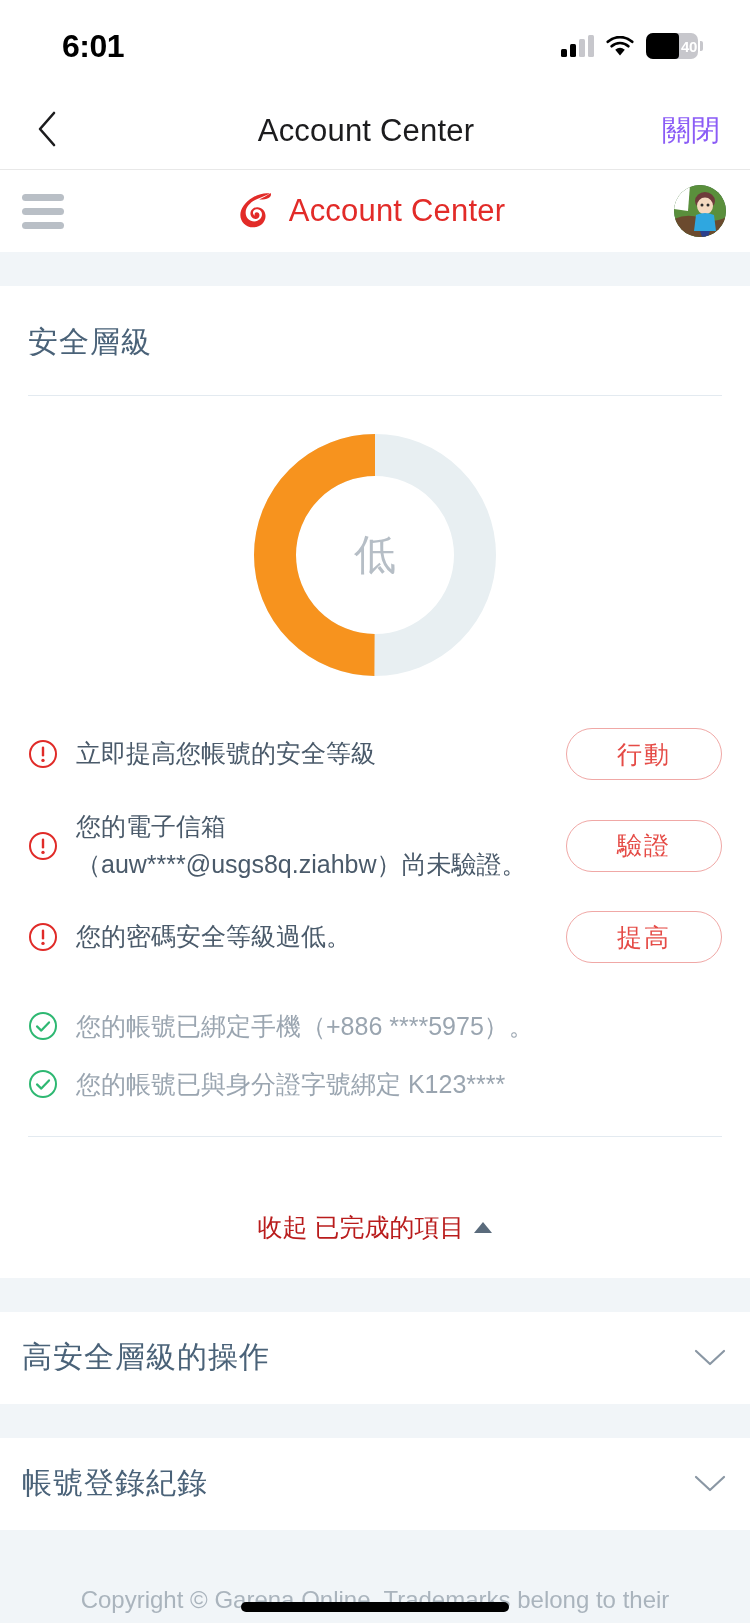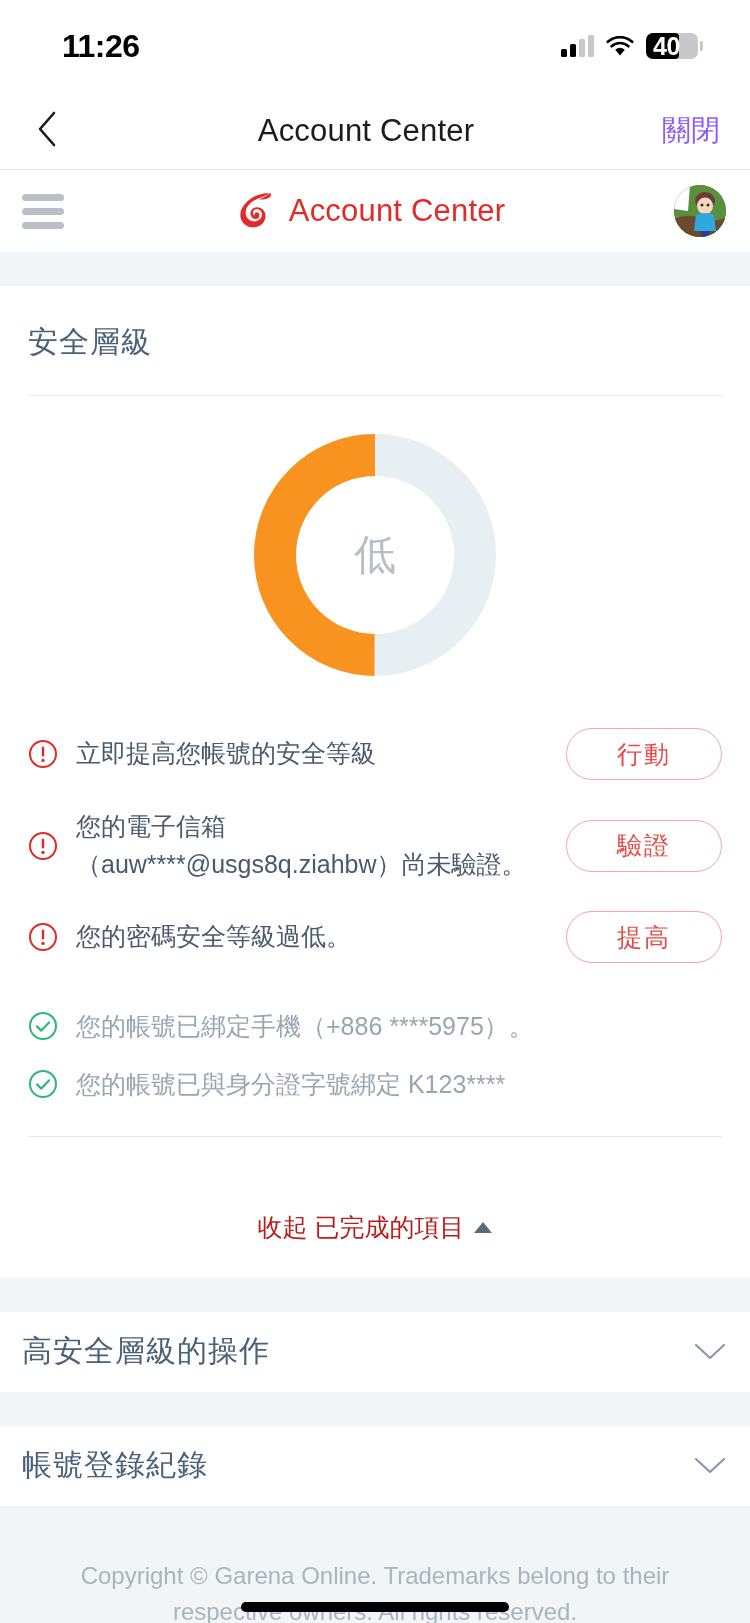--- a/index.html
+++ b/index.html
@@ -37,22 +37,22 @@
   }
   .battery .fill {
     position:absolute; left:0; top:0; bottom:0; width: 64%;
     background:#000; border-radius: 7px 4px 4px 7px;
   }
   .battery .cap {
     position:absolute; right:-5px; top:8px; width:3px; height:10px;
     background:#c7c7cc; border-radius:0 2px 2px 0;
   }
   .battery .num {
-    position: relative; z-index: 2; color:#fff; font-size: 25px;
-    font-weight: bold; padding-left: 7px; letter-spacing:-0.3px;
+    position: relative; z-index: 2; color:#fff; font-size: 15px;
+    font-weight: bold; padding-left: 7px; letter-spacing:-0.3px;margin-left:28px;
   }
 
   
   .navbar {
     height: 78px; flex: 0 0 78px;
     display:flex; align-items:center; justify-content:space-between;
     padding: 0 30px 0 24px;
     border-bottom: 1px solid #e8e8e8;
     background:#fff;
   }
@@ -123,21 +123,21 @@
 
   .collapse-row {
     text-align:center; padding: 30px 0 34px 0;
     font-size: 25px; color:#b91c1c;
     display:flex; align-items:center; justify-content:center; gap: 10px; margin-top: 44px;
   }
   .caret-up { width:0;height:0;border-left:9px solid transparent;border-right:9px solid transparent;border-bottom:11px solid #5a6b7c; }
 
   
   .acc {
-    background:#fff; height: 80px; display:flex; align-items:center;
+    background:#fff; height: 92px; display:flex; align-items:center;
     justify-content:space-between; padding: 0 24px 0 22px;
   }
   .acc-title { font-size:30px; color:#4a6278; letter-spacing:1px; }
   .chev { width: 32px; height: 18px; }
 
   
   .footer {
     background:#f1f5f8; padding: 52px 40px 0 40px; text-align:center;
   }
   .foot-copy { font-size:24px; color:#aab4bd; line-height:1.5; }
@@ -145,21 +145,21 @@
     position:absolute; left:50%; transform:translateX(-50%);
     bottom: 11px; width: 268px; height: 10px; border-radius:6px; background:#000;
   }
 </style>
 </head>
 <body>
 
 <div class="phone">
 
   <div class="statusbar">
-    <div class="status-time">11:26</div>
+    <div class="status-time">6:01</div>
     <div class="status-right">
       <div class="signal">
         <i></i>
           <i></i>
           <i></i>
           <i></i>
       </div>
       <div class="wifi">
         <svg width="28" height="21" viewBox="0 0 28 21">
           <path d="M14 19.5 L9.2 13.8 A7.6 7.6 0 0 1 18.8 13.8 Z" fill="#000"></path>

